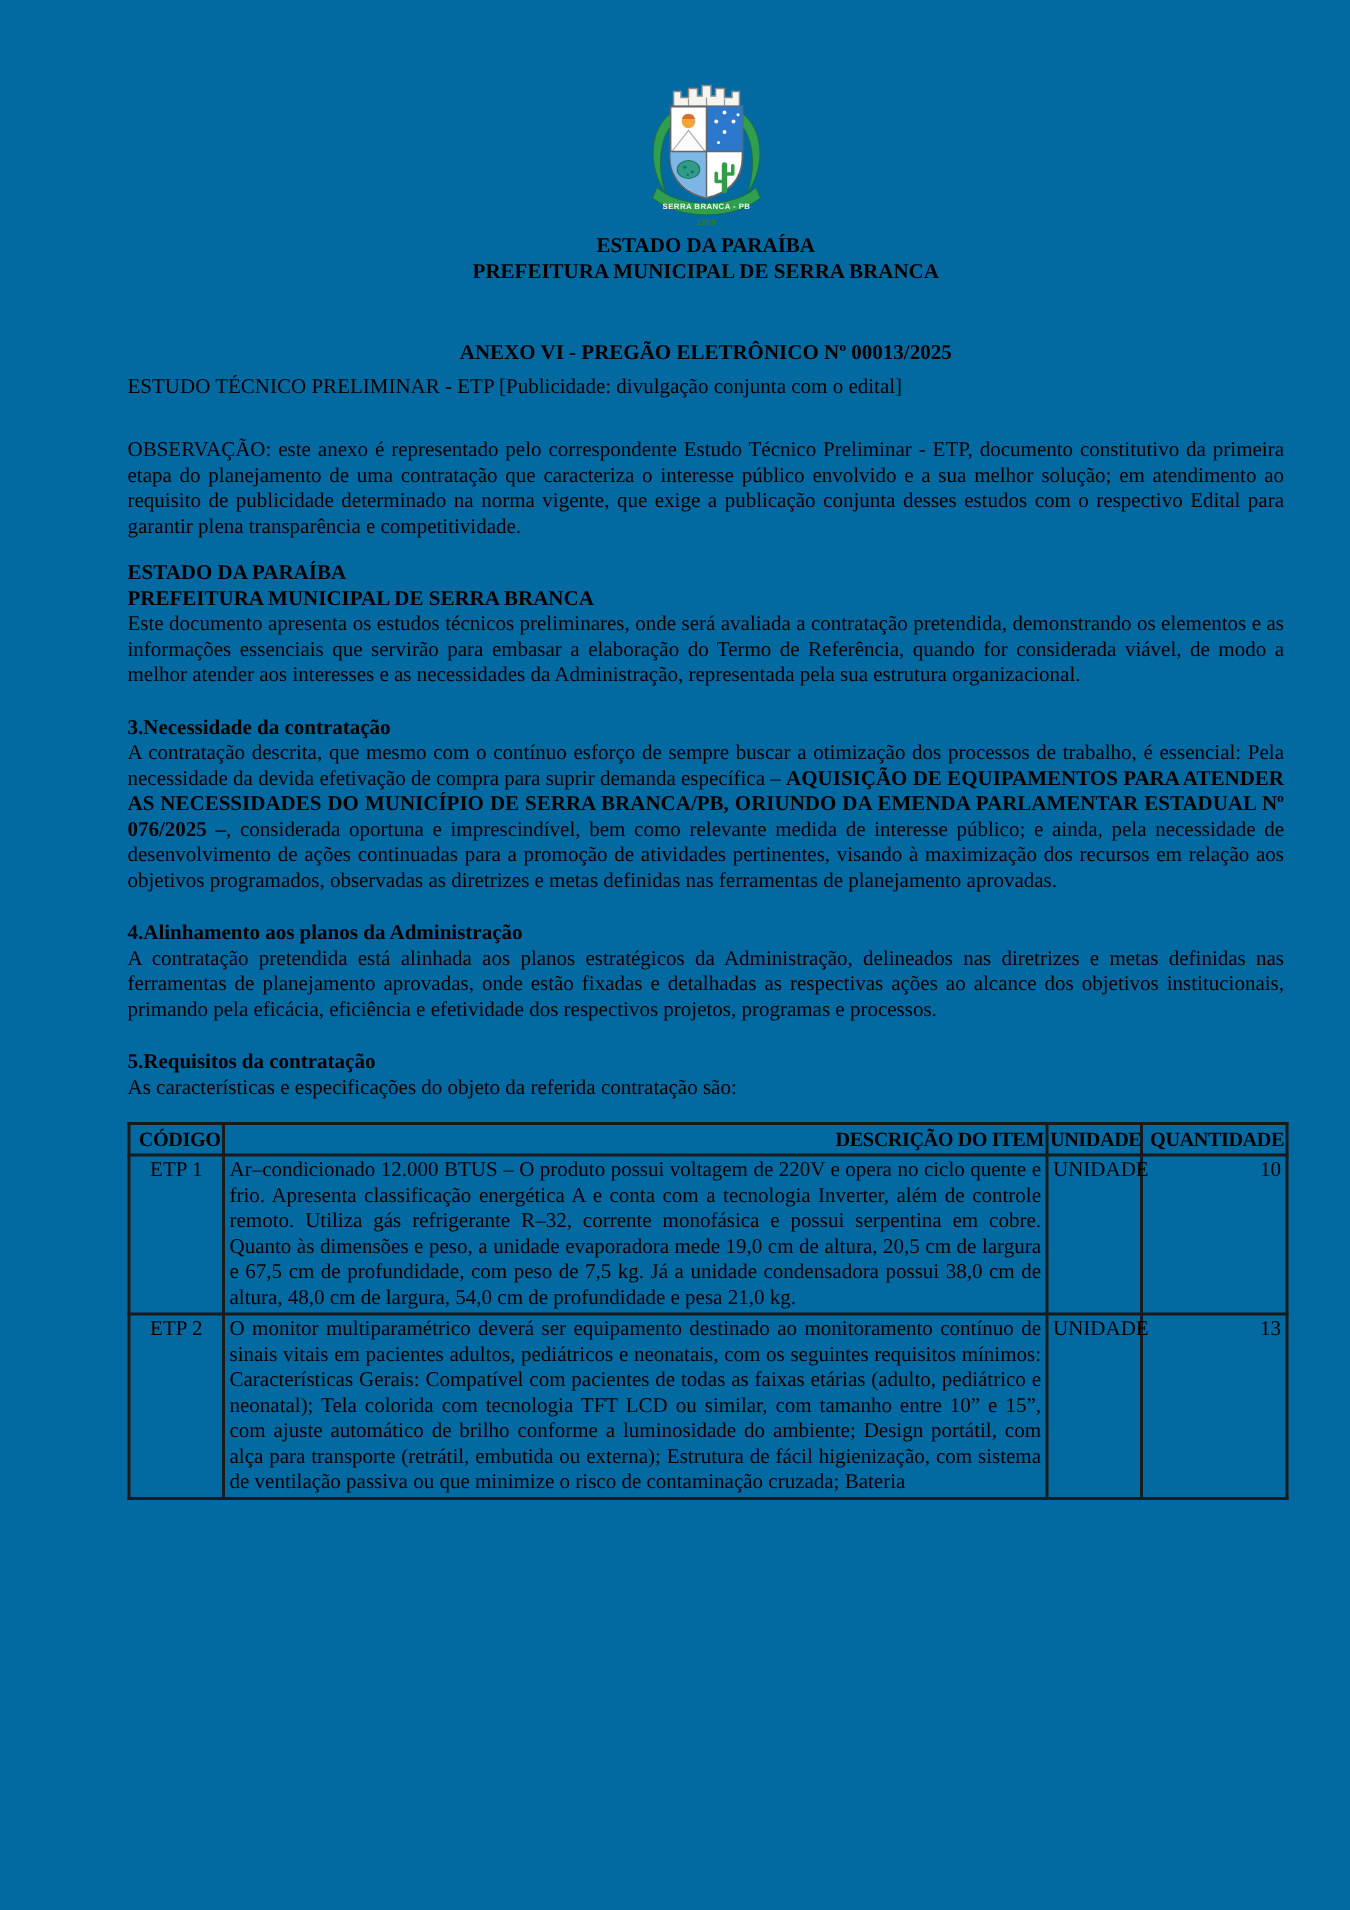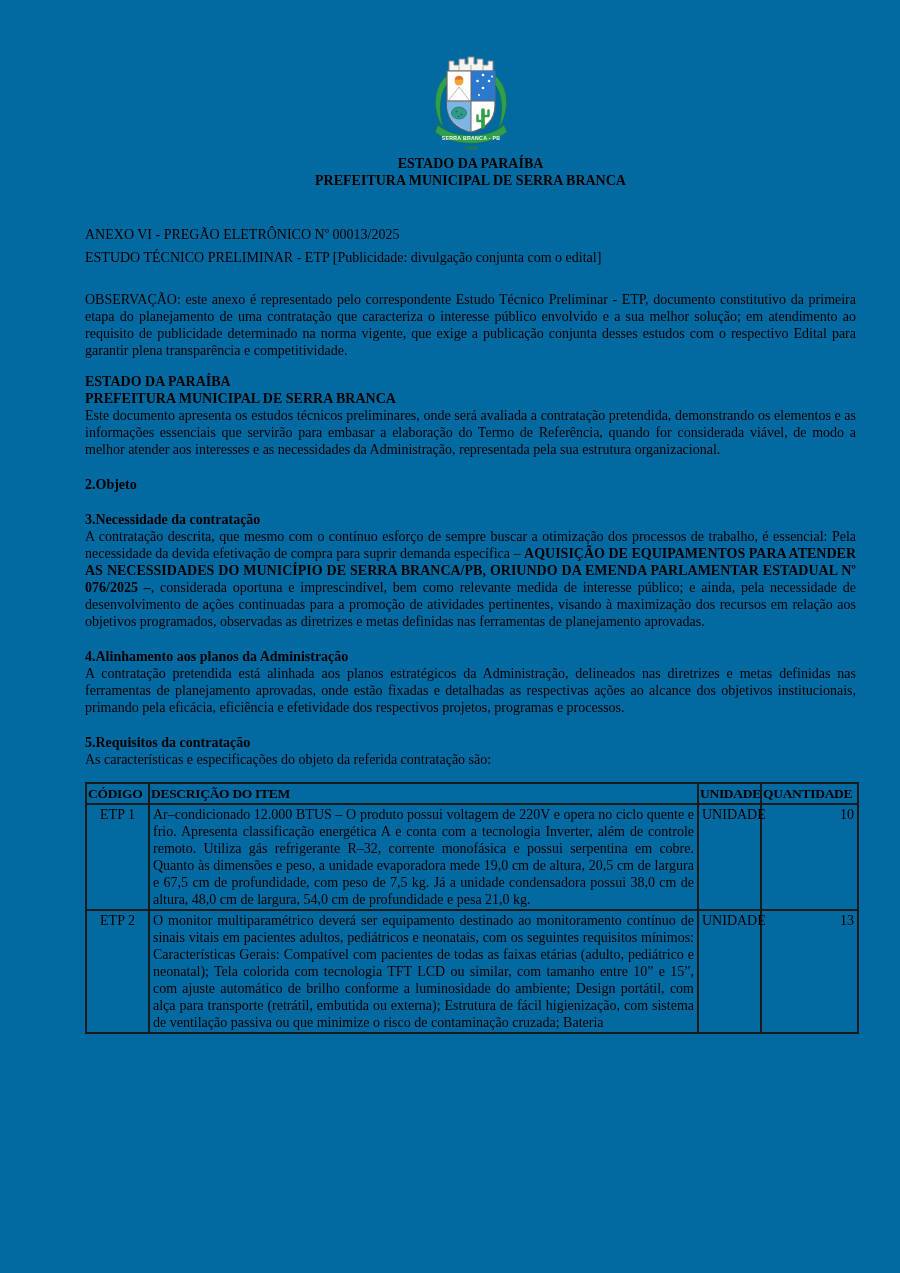--- a/index.html
+++ b/index.html
@@ -25,23 +25,24 @@
     text-align:center;
   }
   .org-header {
     text-align:center;
     font-weight:bold;
     font-size:14px;
     line-height:17px;
   }
   .doc-title {
     margin-top:37px;
-    font-weight:normal;
-    font-size:14px;
-    line-height:17px;
+    font-weight:bold;
+    font-size:14px;
+    line-height:17px;
+    text-align:center;
   }
   .doc-subtitle {
     margin-top:6px;
     font-size:14px;
     line-height:17px;
   }
   p.body-par {
     margin-top:25px;
     font-size:14px;
     line-height:17px;
@@ -74,21 +75,21 @@
   }
   table.items th, table.items td {
     border:2px solid #1a1a1a;
     vertical-align:top;
     font-size:14px;
     line-height:17px;
     padding:1px 3px;
   }
   table.items th {
     font-weight:bold;
-    text-align:left;
+    text-align:right;
     font-size:13.5px;
     letter-spacing:-0.3px;
     padding:1px 1px;
   }
   col.c-codigo { width:63px; }
   col.c-descricao { width:549px; }
   col.c-unidade { width:63px; }
   col.c-quantidade { width:97px; }
   td.cell-codigo { text-align:center; }
   td.cell-descricao { text-align:justify; }
@@ -157,21 +158,20 @@
 
     <p class="body-par">OBSERVAÇÃO: este anexo é representado pelo correspondente Estudo Técnico Preliminar - ETP, documento constitutivo da primeira etapa do planejamento de uma contratação que caracteriza o interesse público envolvido e a sua melhor solução; em atendimento ao requisito de publicidade determinado na norma vigente, que exige a publicação conjunta desses estudos com o respectivo Edital para garantir plena transparência e competitividade.</p>
 
     <div class="org-block">
       <div>ESTADO DA PARAÍBA</div>
       <div>PREFEITURA MUNICIPAL DE SERRA BRANCA</div>
     </div>
 
     <p class="section-body">Este documento apresenta os estudos técnicos preliminares, onde será avaliada a contratação pretendida, demonstrando os elementos e as informações essenciais que servirão para embasar a elaboração do Termo de Referência, quando for considerada viável, de modo a melhor atender aos interesses e as necessidades da Administração, representada pela sua estrutura organizacional.</p>
 
-    <div class="section-heading">2.Objeto</div>
 
     <div class="section-heading">3.Necessidade da contratação</div>
     <p class="section-body"><span>A contratação descrita, que mesmo com o contínuo esforço de sempre buscar a otimização dos processos de trabalho, é essencial: Pela necessidade da devida efetivação de compra para suprir demanda específica – </span><span class="inline-bold">AQUISIÇÃO DE EQUIPAMENTOS PARA ATENDER AS NECESSIDADES DO MUNICÍPIO DE SERRA BRANCA/PB, ORIUNDO DA EMENDA PARLAMENTAR ESTADUAL Nº 076/2025 –</span><span>, considerada oportuna e imprescindível, bem como relevante medida de interesse público; e ainda, pela necessidade de desenvolvimento de ações continuadas para a promoção de atividades pertinentes, visando à maximização dos recursos em relação aos objetivos programados, observadas as diretrizes e metas definidas nas ferramentas de planejamento aprovadas.</span></p>
 
     <div class="section-heading">4.Alinhamento aos planos da Administração</div>
     <p class="section-body">A contratação pretendida está alinhada aos planos estratégicos da Administração, delineados nas diretrizes e metas definidas nas ferramentas de planejamento aprovadas, onde estão fixadas e detalhadas as respectivas ações ao alcance dos objetivos institucionais, primando pela eficácia, eficiência e efetividade dos respectivos projetos, programas e processos.</p>
 
     <div class="section-heading">5.Requisitos da contratação</div>
     <p class="section-body">As características e especificações do objeto da referida contratação são:</p>
 

